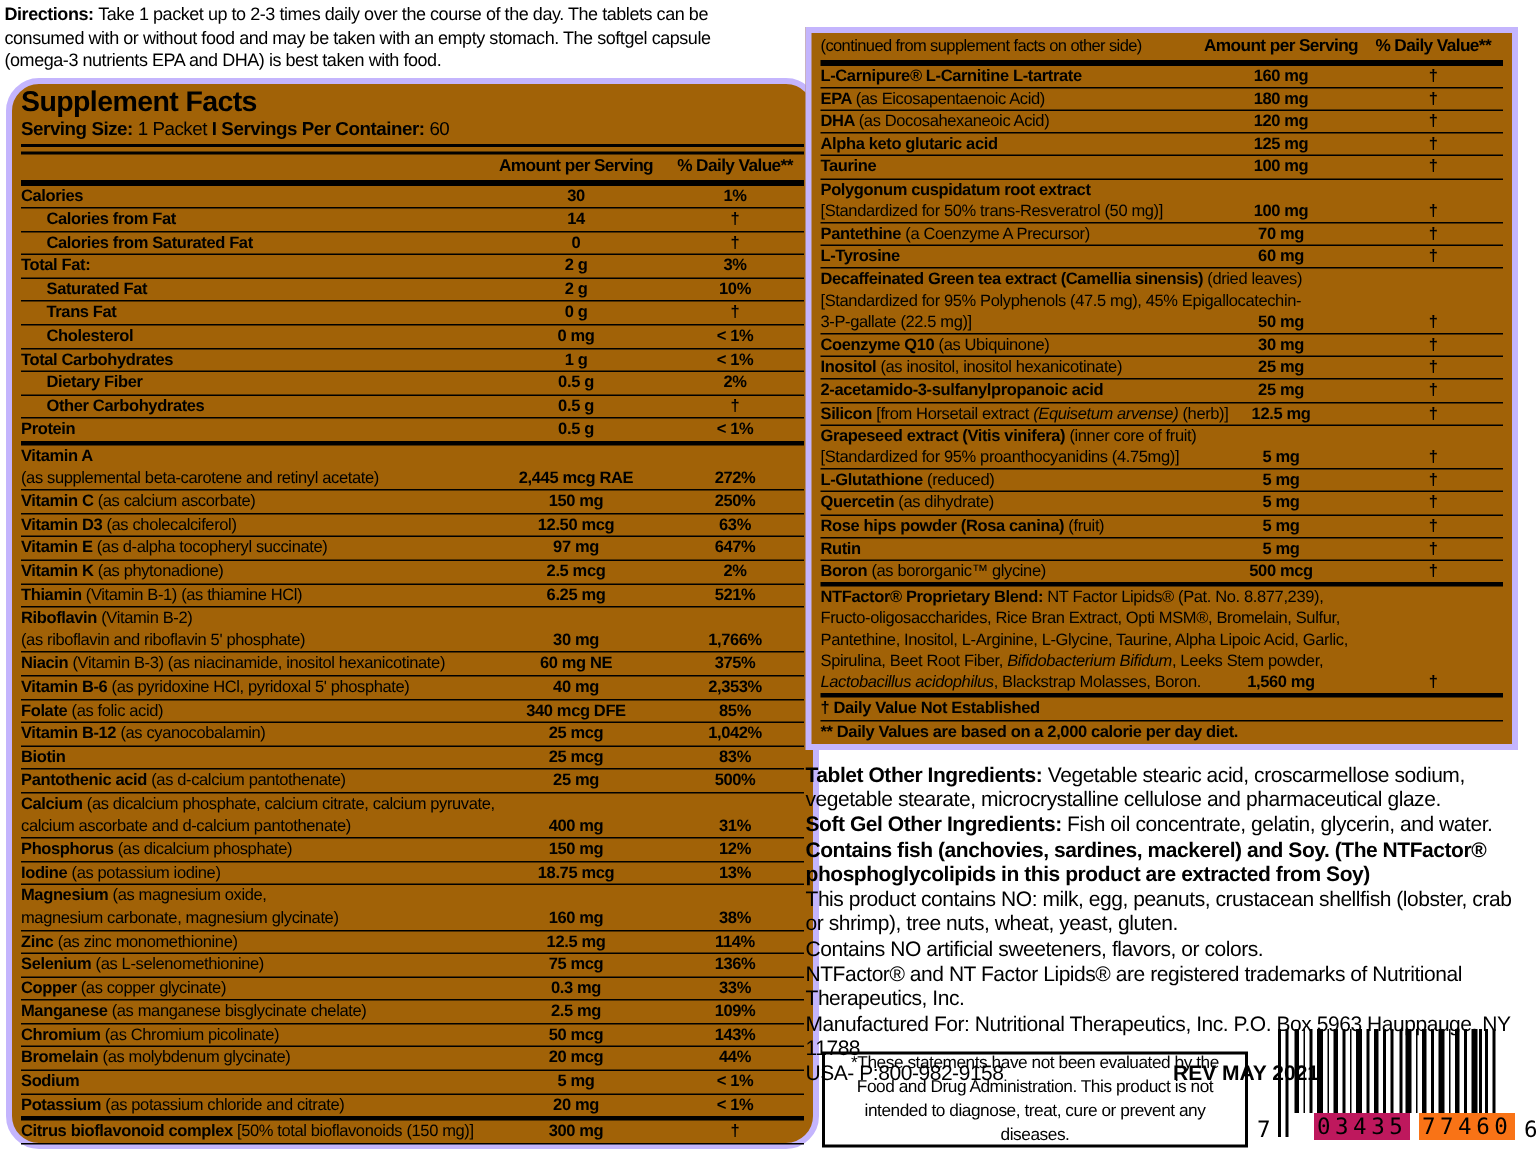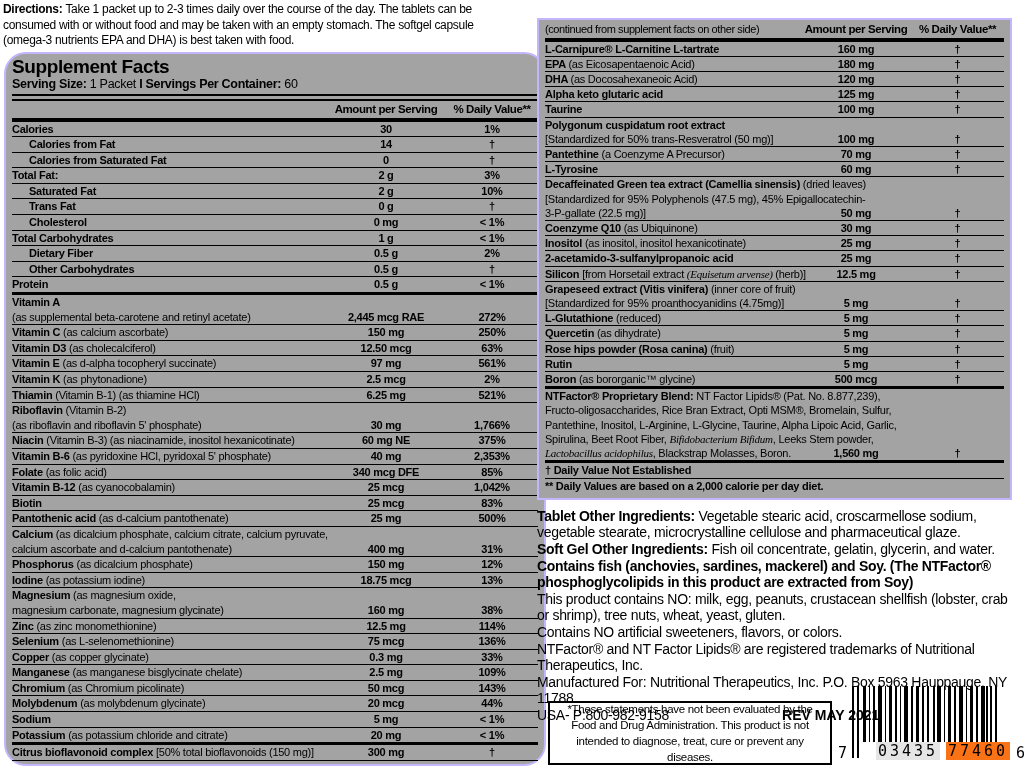--- a/index.html
+++ b/index.html
@@ -4,31 +4,31 @@
 <style>
   html,body{margin:0;padding:0;}
   body{
     width:1024px;height:772px;position:relative;
     background:#ffffff;color:#000000;
     font-family:"Liberation Sans",sans-serif;
     -webkit-font-smoothing:antialiased;
   }
   .sg-b{font-weight:bold;}
   .sg-r{font-weight:normal;}
-  .sg-i{font-style:italic;font-weight:normal;font-family:Liberation Serif, serif;}
+  .sg-i{font-style:italic;font-weight:normal;}
   .sg-bi{font-weight:bold;}
 
   .directions{
     position:absolute;left:3px;top:2px;width:504px;
     font-size:12px;line-height:15.5px;letter-spacing:-0.3px;
   }
 
   .facts-box{
     position:absolute;box-sizing:border-box;
-    border:2px solid #c4b5fd;background:#a3a3a3;
+    border:4px solid #c4b5fd;background:#a16207;
     padding:2px 6px;
   }
   .left-box{left:4px;top:52px;width:542px;height:714px;border-radius:22px;}
   .right-box{left:537px;top:18px;width:475px;height:482px;}
 
   .panel-title{font-size:19px;font-weight:bold;letter-spacing:-0.4px;line-height:21px;}
   .serving-line{font-size:12.5px;line-height:15px;letter-spacing:-0.3px;}
   .dbl-rule{height:3px;border-top:2px solid #000;border-bottom:2px solid #000;margin:2px 0 1px 0;}
   .thick-rule{height:3.5px;background:#000;}
 
@@ -64,21 +64,21 @@
     position:absolute;left:548px;top:701px;width:284px;height:64px;box-sizing:border-box;
     border:2px solid #000;display:flex;align-items:center;justify-content:center;
     text-align:center;font-size:11.5px;line-height:16px;letter-spacing:-0.3px;padding:2px 8px;
   }
 
   .barcode{position:absolute;left:838px;top:686px;width:186px;height:84px;}
   .barcode svg{position:absolute;left:0;top:0;}
   .bc-digit{position:absolute;font-family:"DejaVu Sans Mono",monospace;font-size:15px;}
   .bc-left{left:0px;top:58px;}
   .bc-right{left:178px;top:58px;}
-  .bc-g1{left:38px;top:56px;background:#e5e5e5;padding:0 2px;letter-spacing:3px;text-align:right;}
+  .bc-g1{left:38px;top:56px;background:#be185d;padding:0 2px;letter-spacing:3px;text-align:right;}
   .bc-g2{left:108px;top:56px;background:#f97316;padding:0 2px;letter-spacing:3px;}
 </style>
 </head>
 <body>
 
 <div class="directions"><span class="sg-b">Directions: </span><span class="sg-r">Take 1 packet up to 2-3 times daily over the course of the day. The tablets can be consumed with or without food and may be taken with an empty stomach. The softgel capsule (omega-3 nutrients EPA and DHA) is best taken with food.</span></div>
 
 <div class="facts-box left-box">
   <div class="panel-title">Supplement Facts</div>
   <div class="serving-line"><span class="sg-b">Serving Size: </span><span class="sg-r">1 Packet  </span><span class="sg-b">I  </span><span class="sg-b">Servings Per Container: </span><span class="sg-r">60</span></div>
@@ -202,21 +202,21 @@
         </div>
         <div class="famt">12.50 mcg</div>
         <div class="fdv">63%</div>
       </div>
 
       <div class="frow">
         <div class="fname">
           <div class="ln"><span class="sg-b">Vitamin E </span><span class="sg-r">(as d-alpha tocopheryl succinate)</span></div>
         </div>
         <div class="famt">97 mg</div>
-        <div class="fdv">561%</div>
+        <div class="fdv">647%</div>
       </div>
 
       <div class="frow">
         <div class="fname">
           <div class="ln"><span class="sg-b">Vitamin K </span><span class="sg-r">(as phytonadione)</span></div>
         </div>
         <div class="famt">2.5 mcg</div>
         <div class="fdv">2%</div>
       </div>
 
@@ -354,21 +354,21 @@
       <div class="frow">
         <div class="fname">
           <div class="ln"><span class="sg-b">Chromium </span><span class="sg-r">(as Chromium picolinate)</span></div>
         </div>
         <div class="famt">50 mcg</div>
         <div class="fdv">143%</div>
       </div>
 
       <div class="frow">
         <div class="fname">
-          <div class="ln"><span class="sg-b">Molybdenum </span><span class="sg-r">(as molybdenum glycinate)</span></div>
+          <div class="ln"><span class="sg-b">Bromelain </span><span class="sg-r">(as molybdenum glycinate)</span></div>
         </div>
         <div class="famt">20 mcg</div>
         <div class="fdv">44%</div>
       </div>
 
       <div class="frow">
         <div class="fname">
           <div class="ln"><span class="sg-b">Sodium</span></div>
         </div>
         <div class="famt">5 mg</div>

